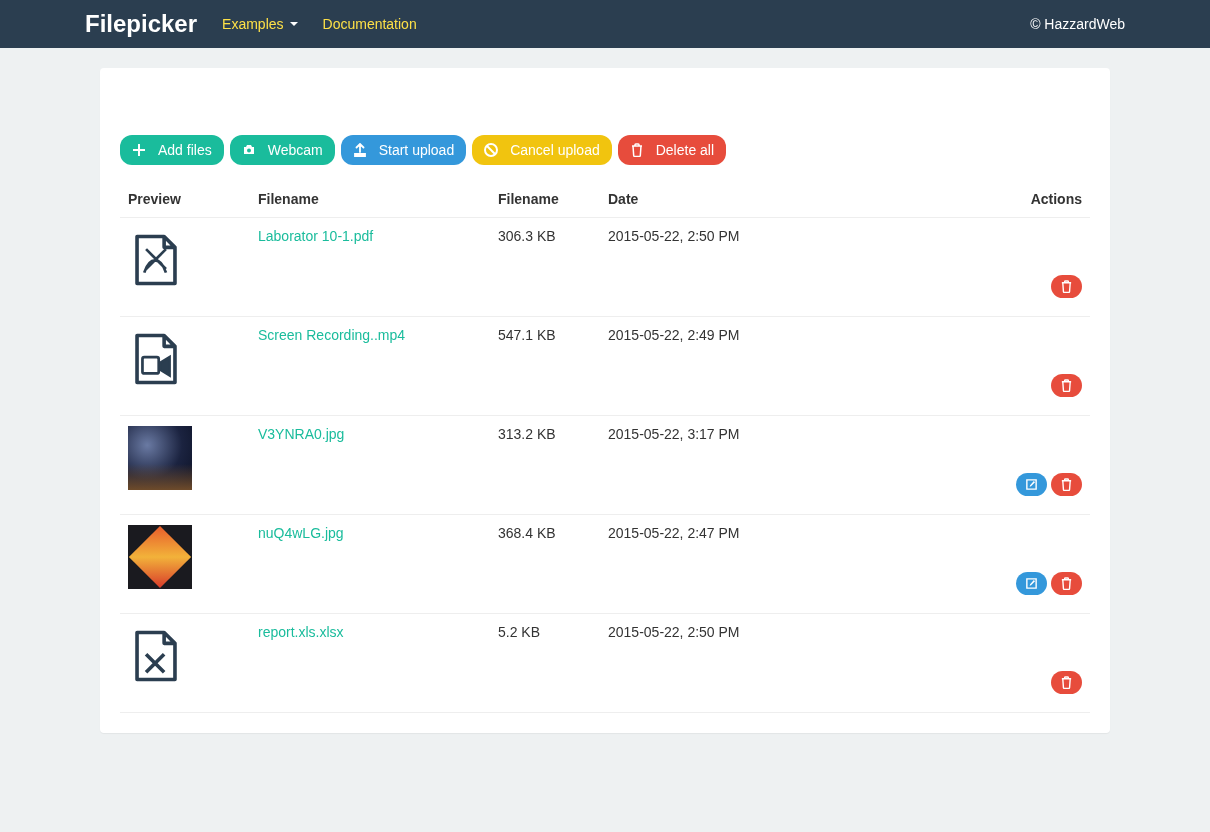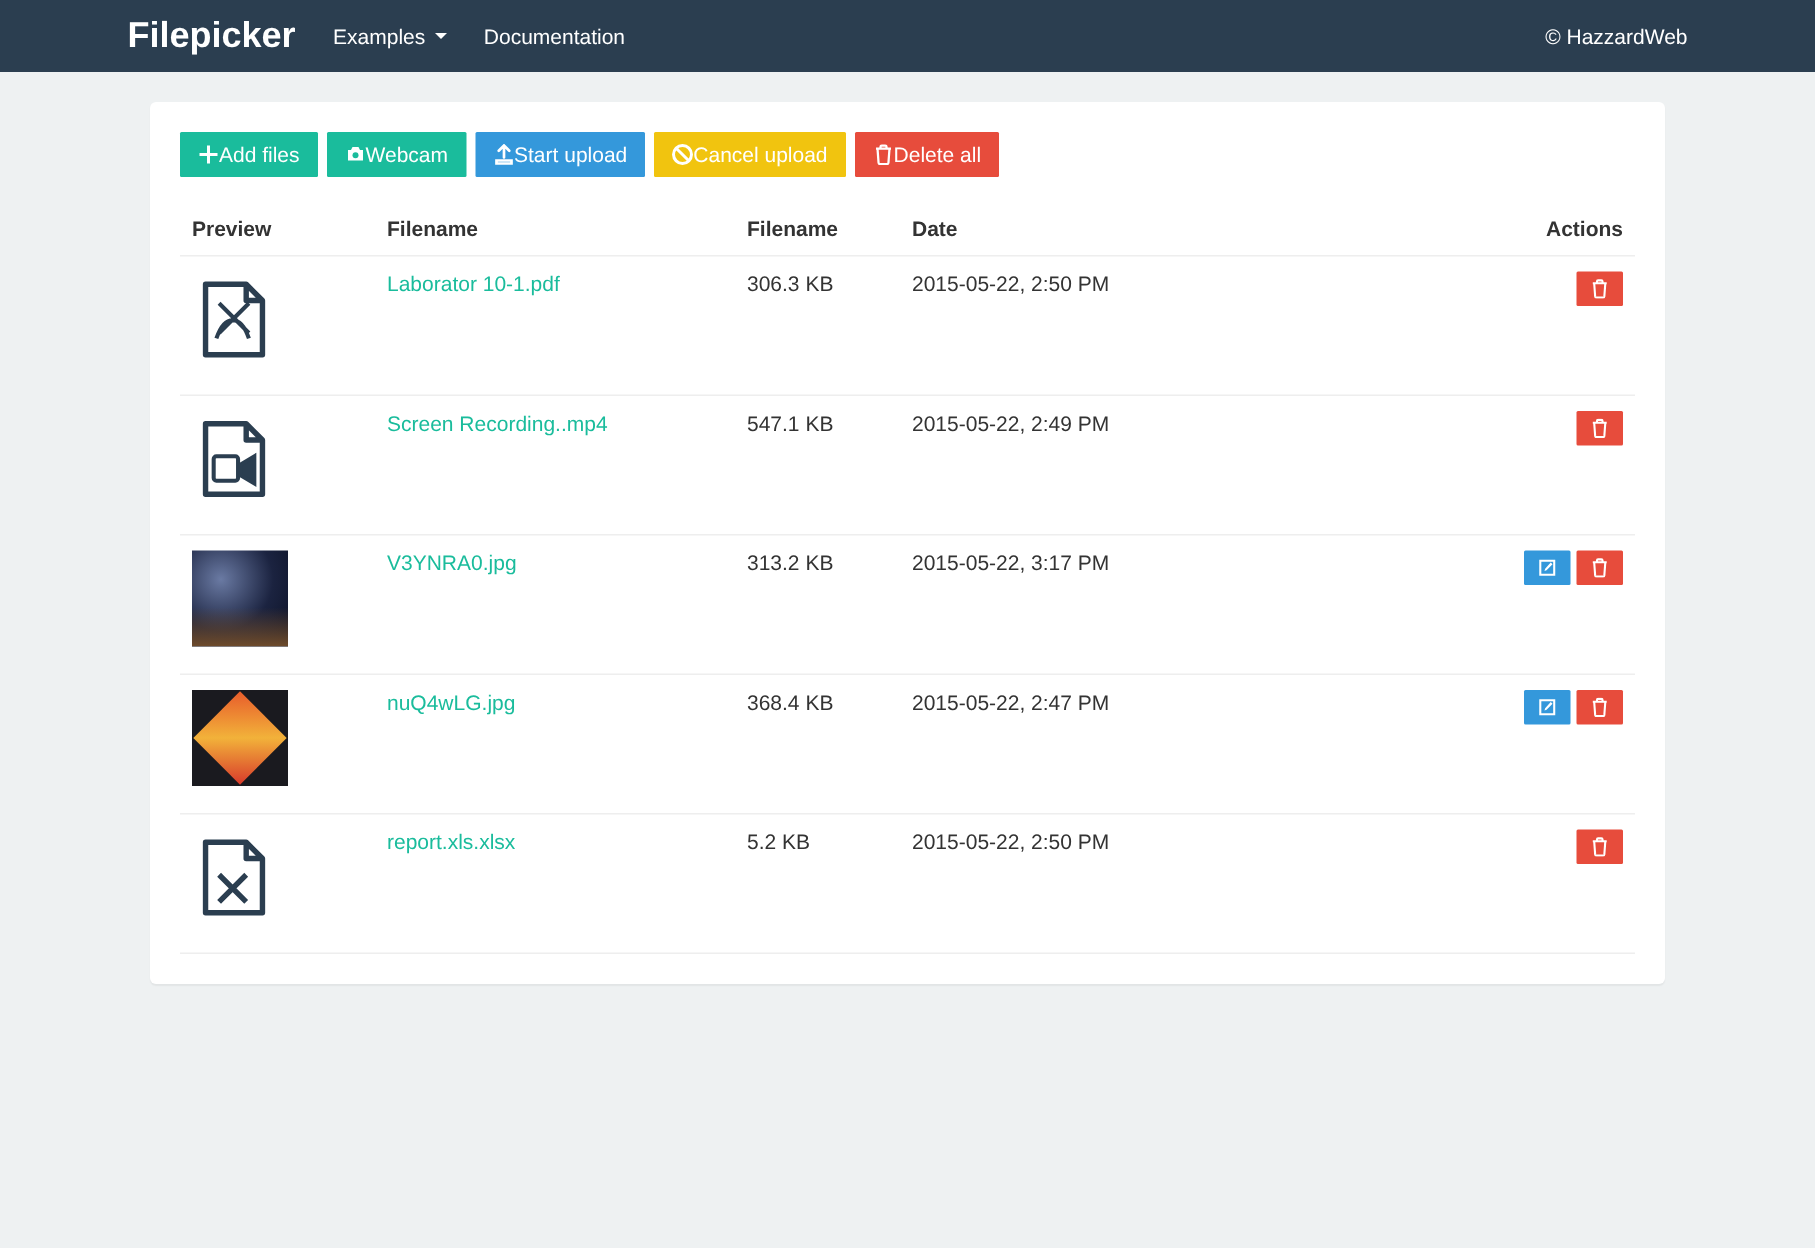--- a/index.html
+++ b/index.html
@@ -28,21 +28,21 @@
     display: flex;
     align-items: center;
     gap: 25px;
   }
   .brand {
     color: #fff;
     font-size: 24px;
     font-weight: 700;
   }
   .nav-link {
-    color: #ffffff;
+    color: #fde047;
     font-size: 14px;
     display: inline-flex;
     align-items: center;
     gap: 6px;
     cursor: pointer;
   }
   .caret {
     display: inline-block;
     width: 0; height: 0;
     border-left: 4px solid transparent;
@@ -65,28 +65,29 @@
     box-shadow: 0 1px 1px rgba(0,0,0,0.05);
   }
   .toolbar {
     display: flex;
     gap: 6px;
     margin-bottom: 18px;
   }
   .btn {
     display: inline-flex;
     align-items: center;
-    gap: 0;
+    gap: 12px;
     padding: 7px 12px;
     font-size: 14px;
     color: #fff;
     border: none;
-    border-radius: 1px;
+    border-radius: 12px;
     cursor: pointer;
     font-weight: 500;
+    margin-top: 47px;
   }
   .btn-success { background: #1abc9c; }
   .btn-primary { background: #3498db; }
   .btn-warning { background: #f1c40f; }
   .btn-danger  { background: #e74c3c; }
   .btn-sm {
     padding: 5px 9px;
     font-size: 13px;
   }
   .btn svg { width: 14px; height: 14px; fill: currentColor; }

